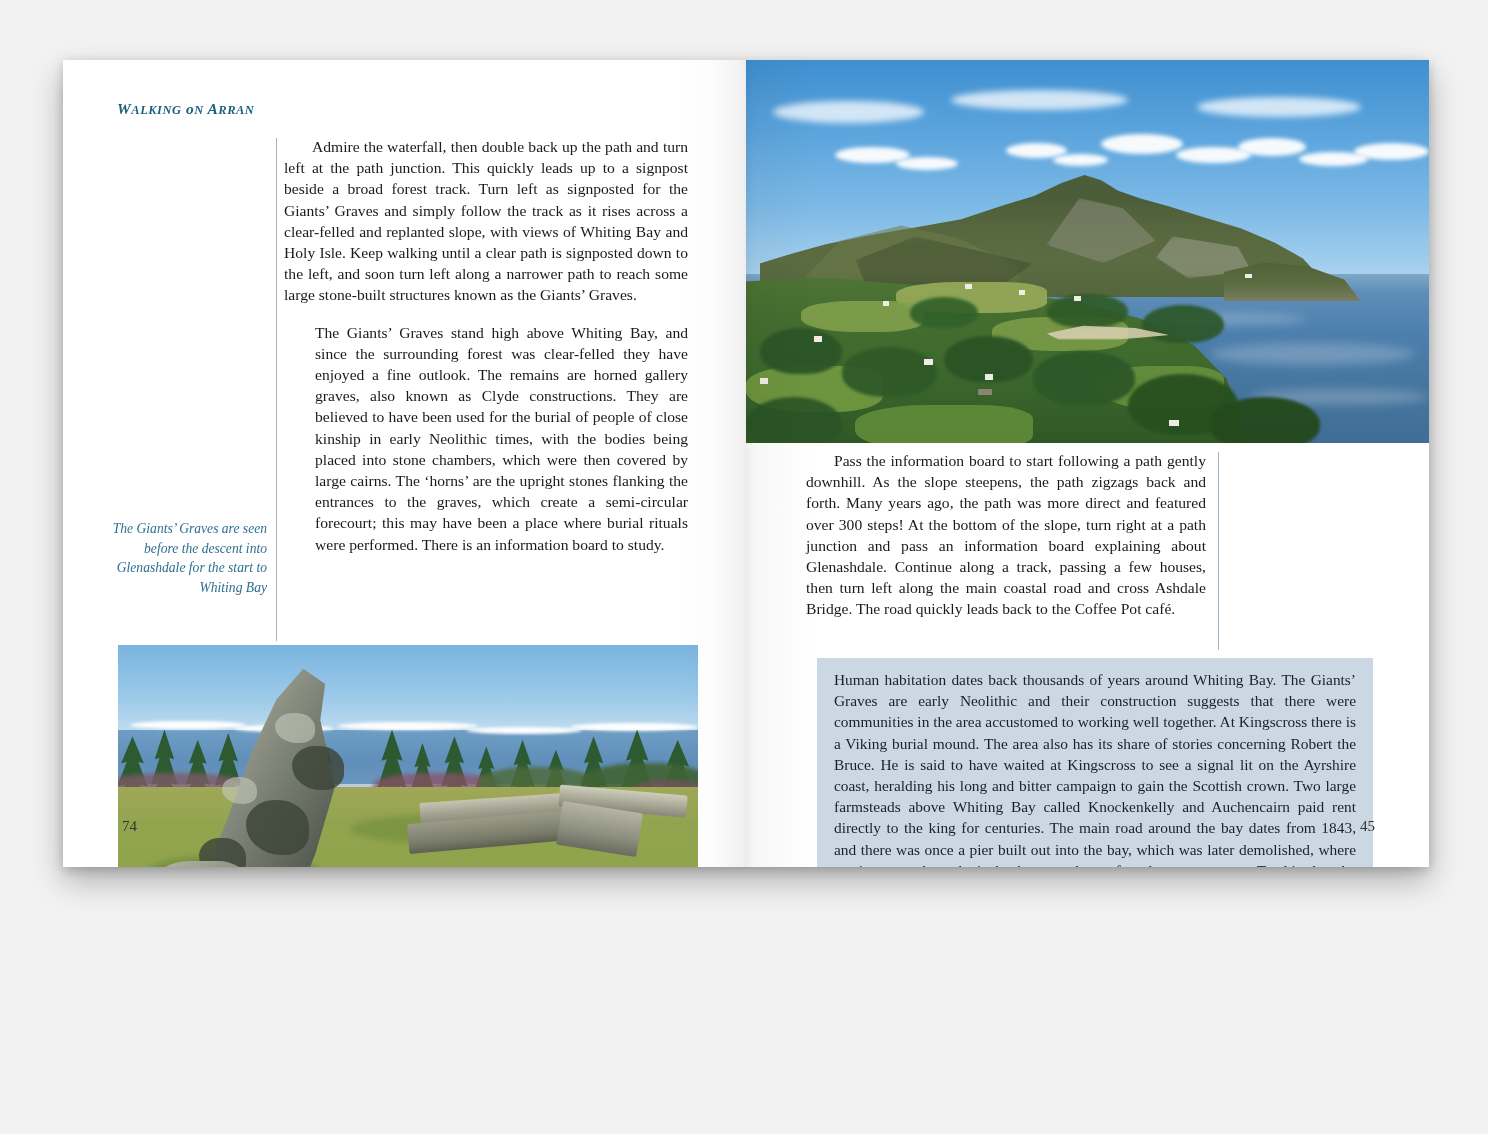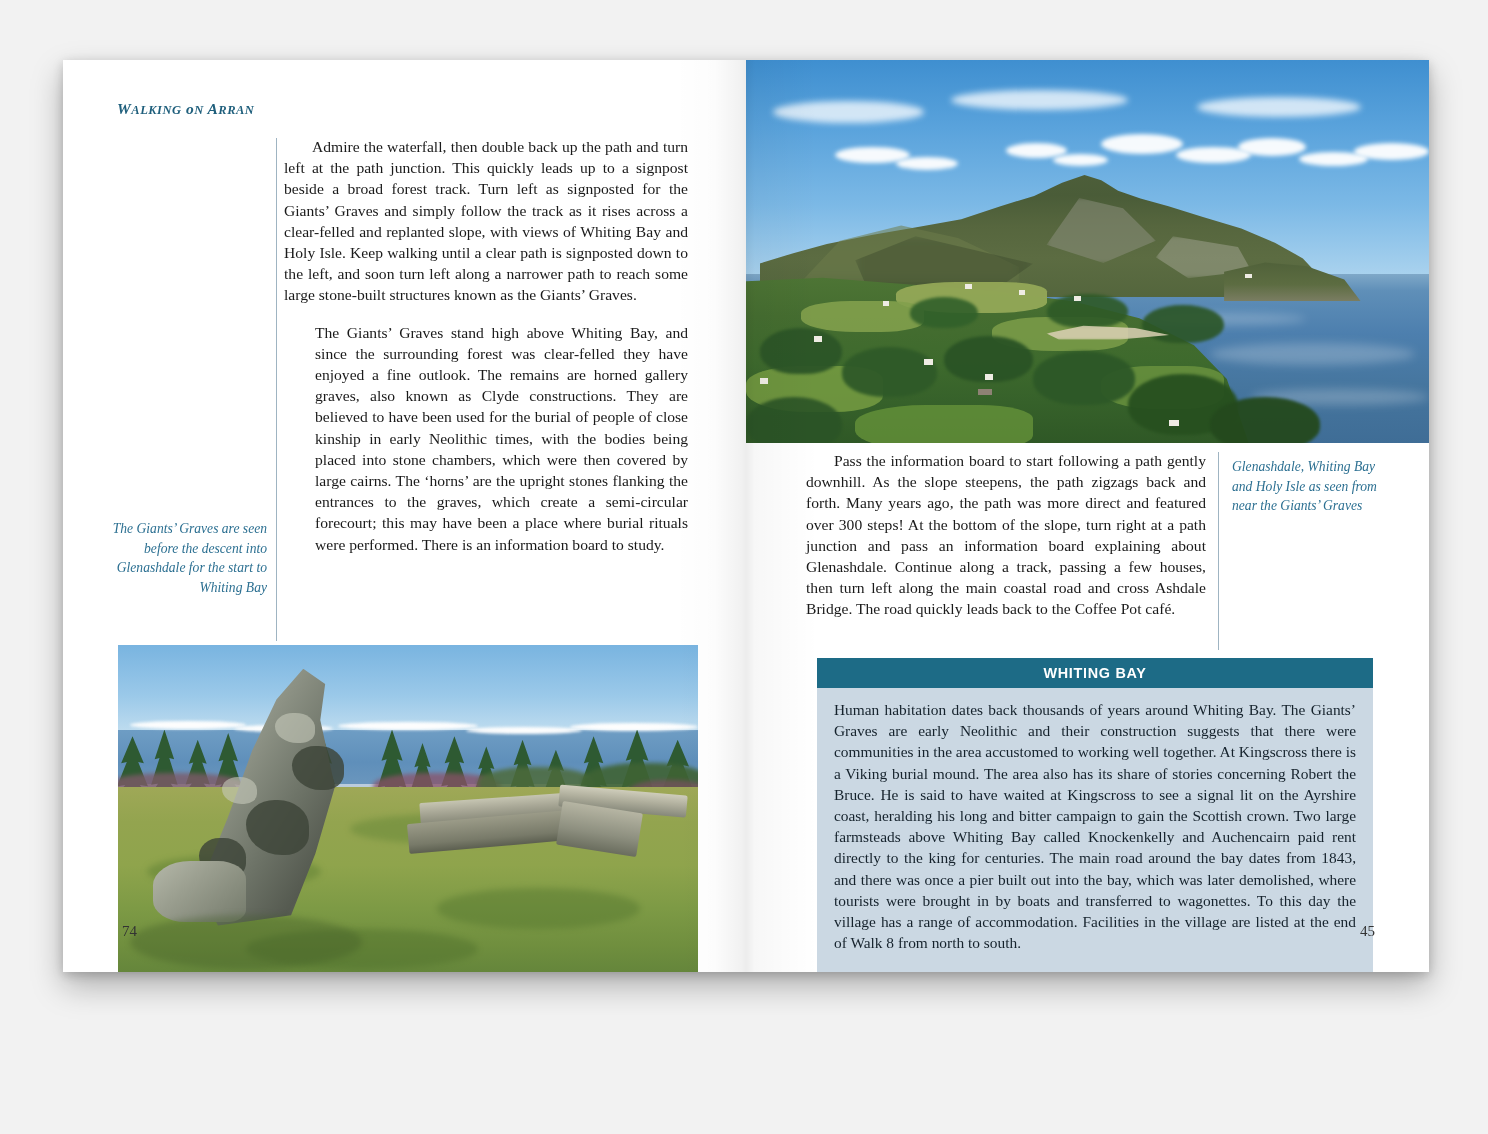--- a/index.html
+++ b/index.html
@@ -7,21 +7,21 @@
   body{
     width:1488px;height:1134px;
     background:#f2f2f2;
     font-family:"Liberation Sans", sans-serif;
     overflow:hidden;
   }
   .stage{position:relative;width:1488px;height:1134px;}
 
   
   .spread{
-    position:absolute;left:63px;top:60px;width:1366px;height:912px;
+    position:absolute;left:63px;top:60px;width:1366px;height:807px;
     background:#6d28d9;
     box-shadow:0 14px 30px rgba(0,0,0,.28), 0 3px 10px rgba(0,0,0,.18);
   }
   .page{position:absolute;top:0;height:100%;background:#fff;overflow:hidden;}
   .page-left{left:0;width:683px;}
   .page-right{left:683px;width:683px;}
 
   
   .gutter{
     position:absolute;left:611px;top:0;width:144px;height:100%;
@@ -316,28 +316,22 @@
       </div>
 
       <div class="rule" style="left:472px;top:392px;height:198px;"></div>
 
       <div class="col" style="left:60px;top:390px;width:400px;">
         <p class="ind">
           <span>Pass the information board to start following a path gently downhill. As the slope steepens, the path zigzags back and forth. Many years ago, the path was more direct and featured over 300 steps! At the bottom of the slope, turn right at a path junction and pass an information board explaining about Glenashdale. Continue along a track, passing a few houses, then turn left along the main coastal road and cross Ashdale Bridge. The road quickly leads back to the Coffee Pot café.</span>
         </p>
       </div>
 
-      <div class="margin-note" style="left:486px;top:397px;width:160px;">
-        <span>Glenashdale, Whiting Bay and Holy Isle as seen from near the Giants’ Graves</span>
-      </div>
 
       <div class="infobox" style="left:71px;top:598px;width:556px;">
-        <div class="infobox-title">
-          <span>WHITING BAY</span>
-        </div>
         <div class="infobox-body">
           <span>Human habitation dates back thousands of years around Whiting Bay. The Giants’ Graves are early Neolithic and their construction suggests that there were communities in the area accustomed to working well together. At Kingscross there is a Viking burial mound. The area also has its share of stories concerning Robert the Bruce. He is said to have waited at Kingscross to see a signal lit on the Ayrshire coast, heralding his long and bitter campaign to gain the Scottish crown. Two large farmsteads above Whiting Bay called Knockenkelly and Auchencairn paid rent directly to the king for centuries. The main road around the bay dates from 1843, and there was once a pier built out into the bay, which was later demolished, where tourists were brought in by boats and transferred to wagonettes. To this day the village has a range of accommodation. Facilities in the village are listed at the end of Walk 8 from north to south.</span>
         </div>
       </div>
 
       <div class="folio" style="right:54px;">
         <span>45</span>
       </div>
     </div>
 

